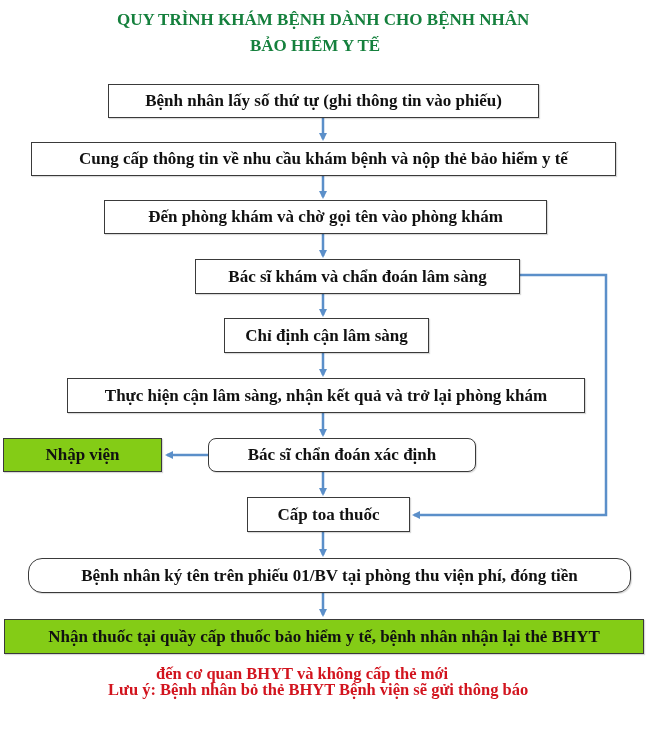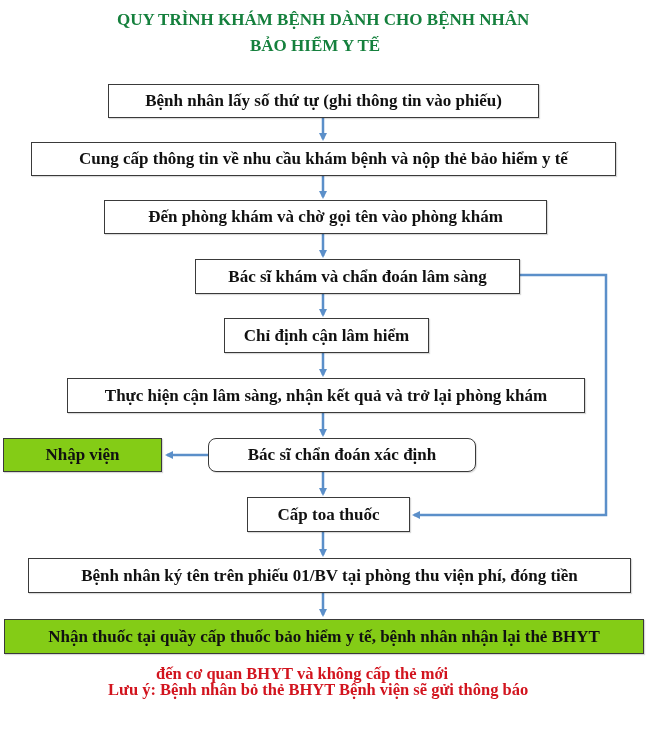--- a/index.html
+++ b/index.html
@@ -86,28 +86,28 @@
 </svg>
 
 <div class="box" style="left:108px; top:84px; width:431px; height:34px;">Bệnh nhân lấy số thứ tự (ghi thông tin vào phiếu)</div>
 
 <div class="box" style="left:31px; top:142px; width:585px; height:34px;">Cung cấp thông tin về nhu cầu khám bệnh và nộp thẻ bảo hiểm y tế</div>
 
 <div class="box" style="left:104px; top:200px; width:443px; height:34px;">Đến phòng khám và chờ gọi tên vào phòng khám</div>
 
 <div class="box" style="left:163px; top:259px; width:325px; height:35px;margin-left:32px;">Bác sĩ khám và chẩn đoán lâm sàng</div>
 
-<div class="box" style="left:224px; top:318px; width:205px; height:35px;">Chỉ định cận lâm hiểm</div>
+<div class="box" style="left:224px; top:318px; width:205px; height:35px;">Chỉ định cận lâm sàng</div>
 
 <div class="box" style="left:67px; top:378px; width:518px; height:35px;">Thực hiện cận lâm sàng, nhận kết quả và trở lại phòng khám</div>
 
 <div class="box highlight" style="left:3px; top:438px; width:159px; height:34px;">Nhập viện</div>
 
 <div class="box" style="left:208px; top:438px; width:268px; height:34px;border-radius:8px;">Bác sĩ chẩn đoán xác định</div>
 
 <div class="box" style="left:247px; top:497px; width:163px; height:35px;">Cấp toa thuốc</div>
 
-<div class="box" style="left:28px; top:558px; width:603px; height:35px;">Bệnh nhân ký tên trên phiếu 01/BV tại phòng thu viện phí, đóng tiền</div>
+<div class="box" style="left:28px; top:558px; width:603px; height:35px;border-radius:14px;">Bệnh nhân ký tên trên phiếu 01/BV tại phòng thu viện phí, đóng tiền</div>
 
 <div class="box highlight" style="left:4px; top:619px; width:640px; height:35px;">Nhận thuốc tại quầy cấp thuốc bảo hiểm y tế, bệnh nhân nhận lại thẻ BHYT</div>
 
 <div class="note" style="left:108px; top:680px;">Lưu ý: Bệnh nhân bỏ thẻ BHYT Bệnh viện sẽ gửi thông báo</div>
 <div class="note" style="left:156px; top:664px;">đến cơ quan BHYT và không cấp thẻ mới</div>
 
 </body></html>

